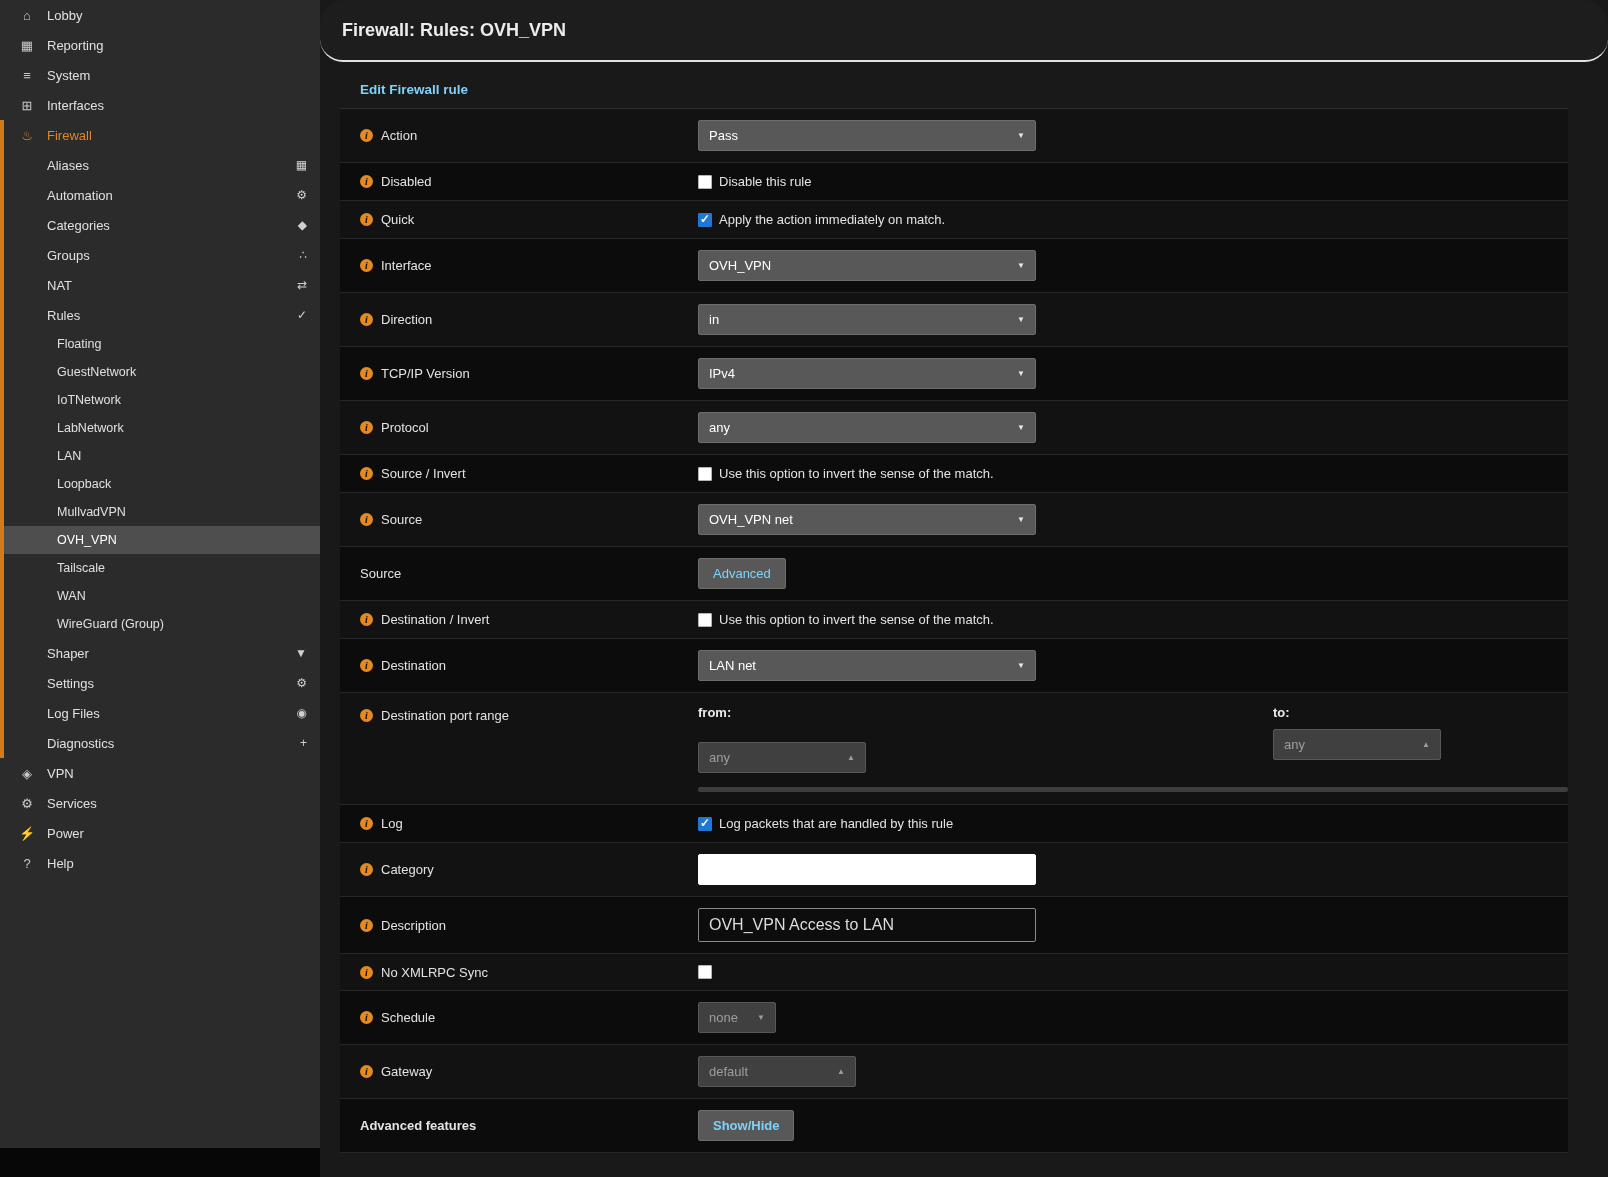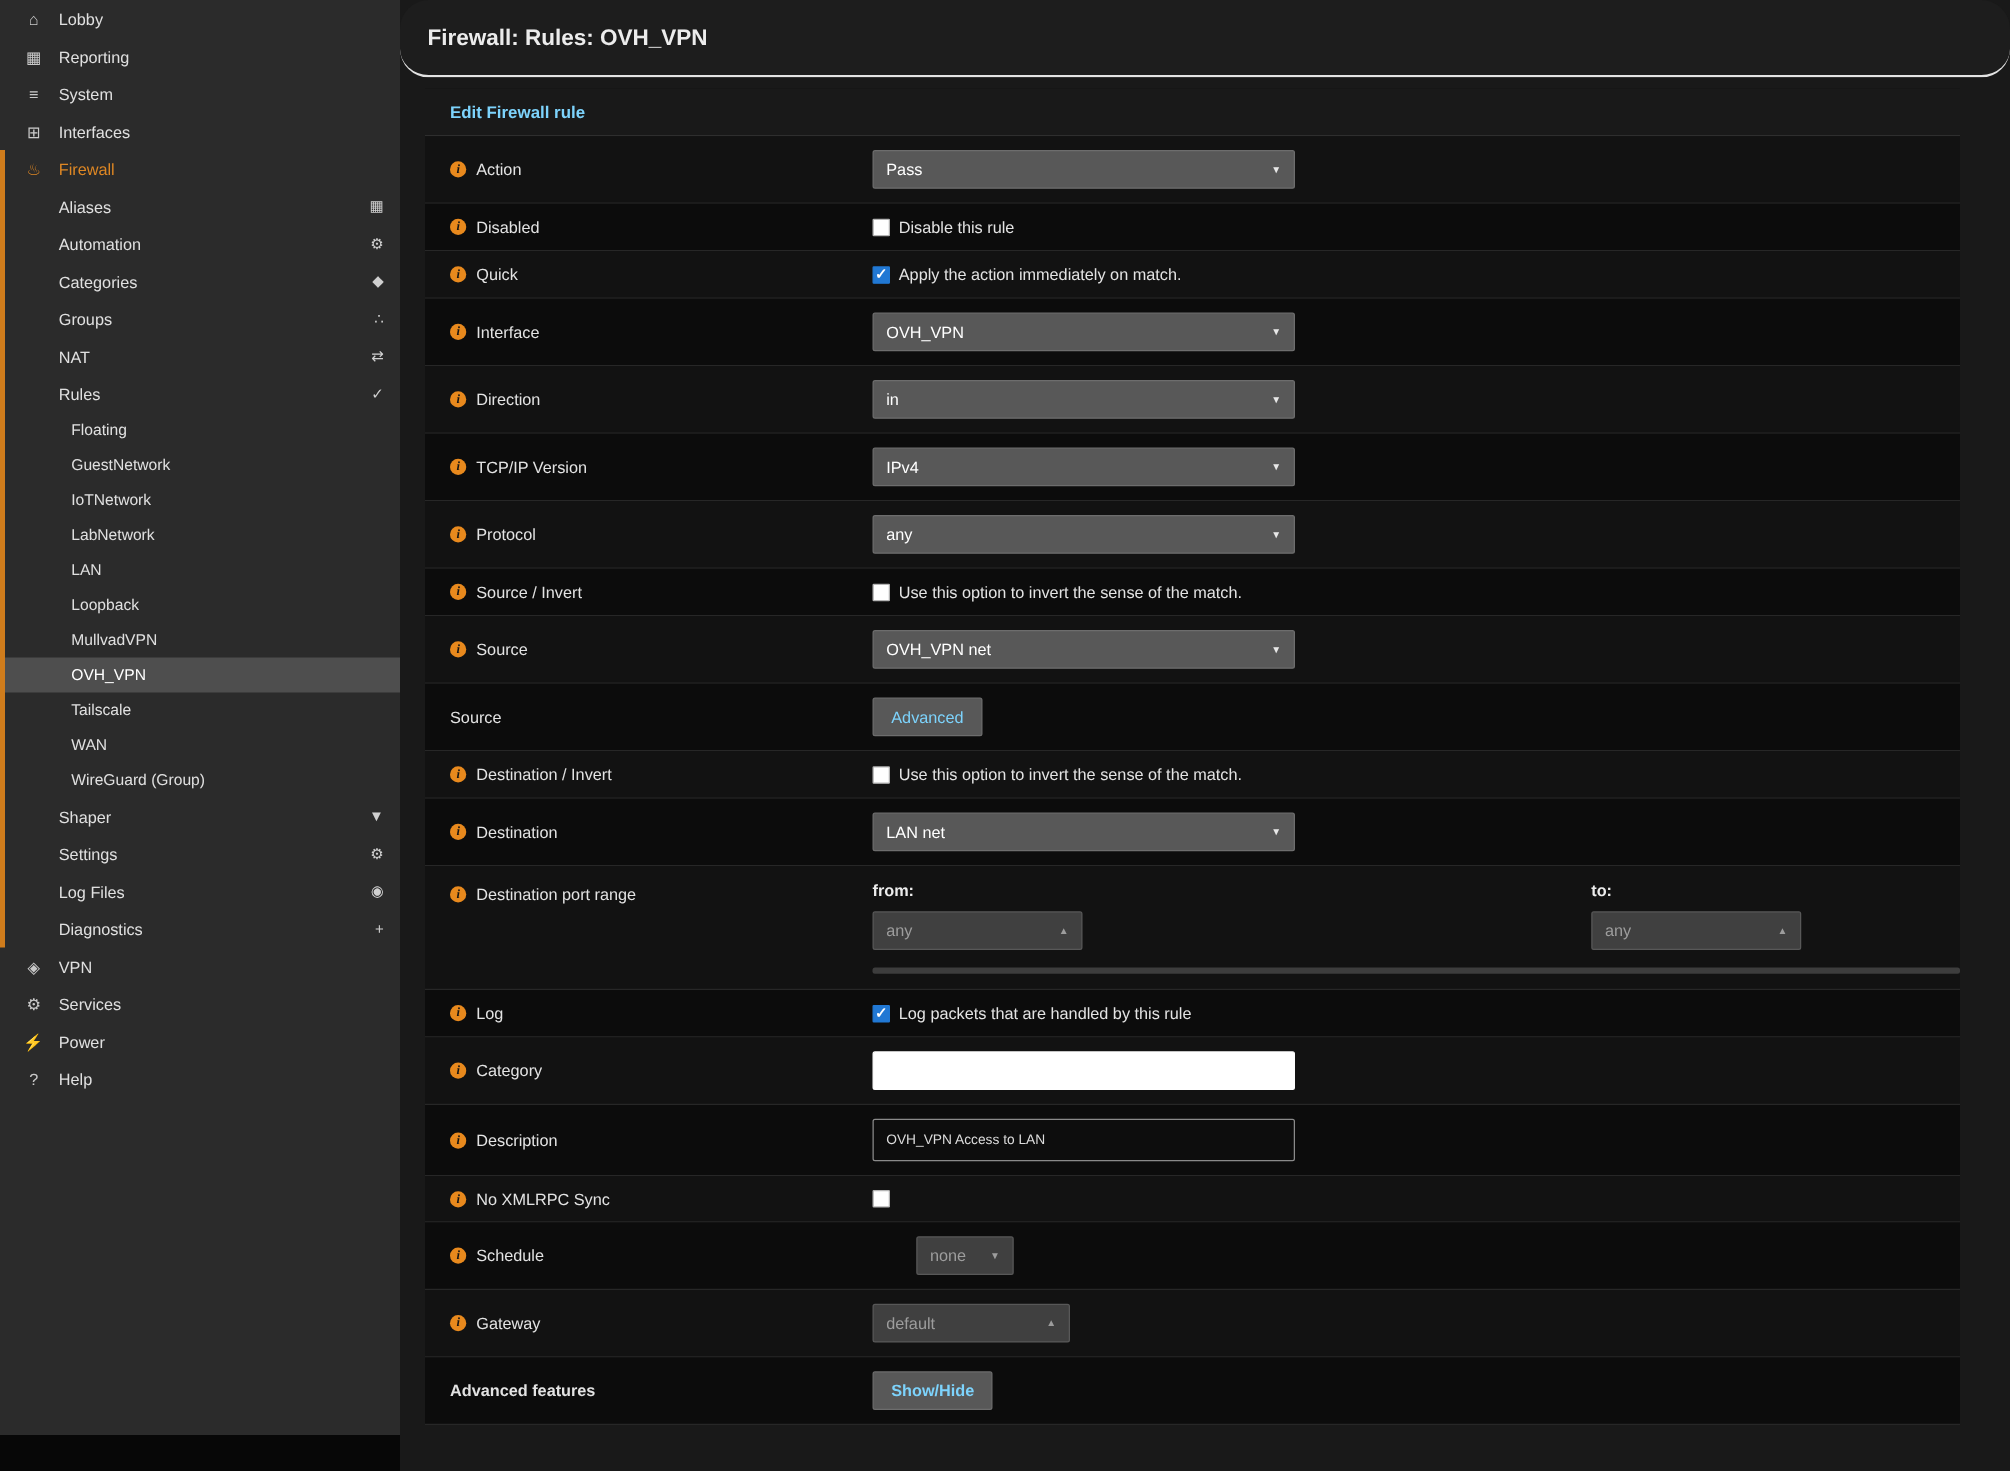--- a/index.html
+++ b/index.html
@@ -78,21 +78,21 @@
   .sel {
     display:flex; align-items:center; justify-content:space-between;
     height:31px; background:#585858; border:1px solid #6d6d6d; border-radius:2px;
     padding:0 10px; color:#fff; font-size:13px; cursor:pointer;
   }
   .sel .caret { font-size:8px; color:#e8e8e8; margin-left:12px; }
   .sel.muted { background:#404040; border-color:#585858; color:#9d9d9d; }
   .sel.muted .caret { color:#9d9d9d; }
   .w-main { width:338px; }
   .w-range { width:168px; }
-  .w-sm { width:78px;margin-left:35px; }
+  .w-sm { width:78px; }
   .w-md { width:158px;gap:20px; }
 
   .cb {
     width:14px; height:14px; background:#ffffff; border:1px solid #b5b5b5;
     border-radius:1px; flex:none; position:relative; cursor:pointer;
   }
   .cb.checked { background:#2178d4; border-color:#2178d4; }
   .cb.checked::after {
     content:"\2713"; position:absolute; left:1px; top:-2px;
     color:#fff; font-size:12px; font-weight:bold;
@@ -105,27 +105,27 @@
     display:inline-flex; align-items:center; cursor:pointer;
   }
   .btn.bold { font-weight:bold; }
 
   .input-white {
     width:338px; height:31px; background:#ffffff; border:1px solid #ffffff;
     border-radius:2px; font-size:13px; padding:0 8px;
   }
   .input-dark {
     width:338px; height:31px; background:#0d0d0d; border:1px solid #8a8a8a;
-    border-radius:2px; color:#dcdcdc; font-size:11px; padding:16px 10px;
+    border-radius:2px; color:#dcdcdc; font-size:16px; padding:16px 10px;
     font-family:"Liberation Sans", sans-serif;
   }
 
   .range-cols { display:flex; }
   .range-col { display:flex; flex-direction:column; }
-  .range-col.from { width:575px; }
+  .range-col.from { width:575px;gap:13px; }
   .range-label { font-size:13px; font-weight:bold; color:#ececec; margin-bottom:9px; }
   .range-scroll { height:5px; background:#3d3d3d; margin-top:14px; width:100%; border-radius:2px; cursor:pointer; }
 </style>
 </head>
 <body>
 
 <nav id="sidebar">
   <div id="sidebar-list">
       <div class="side-item lvl0">
         <span class="licon">⌂</span>

